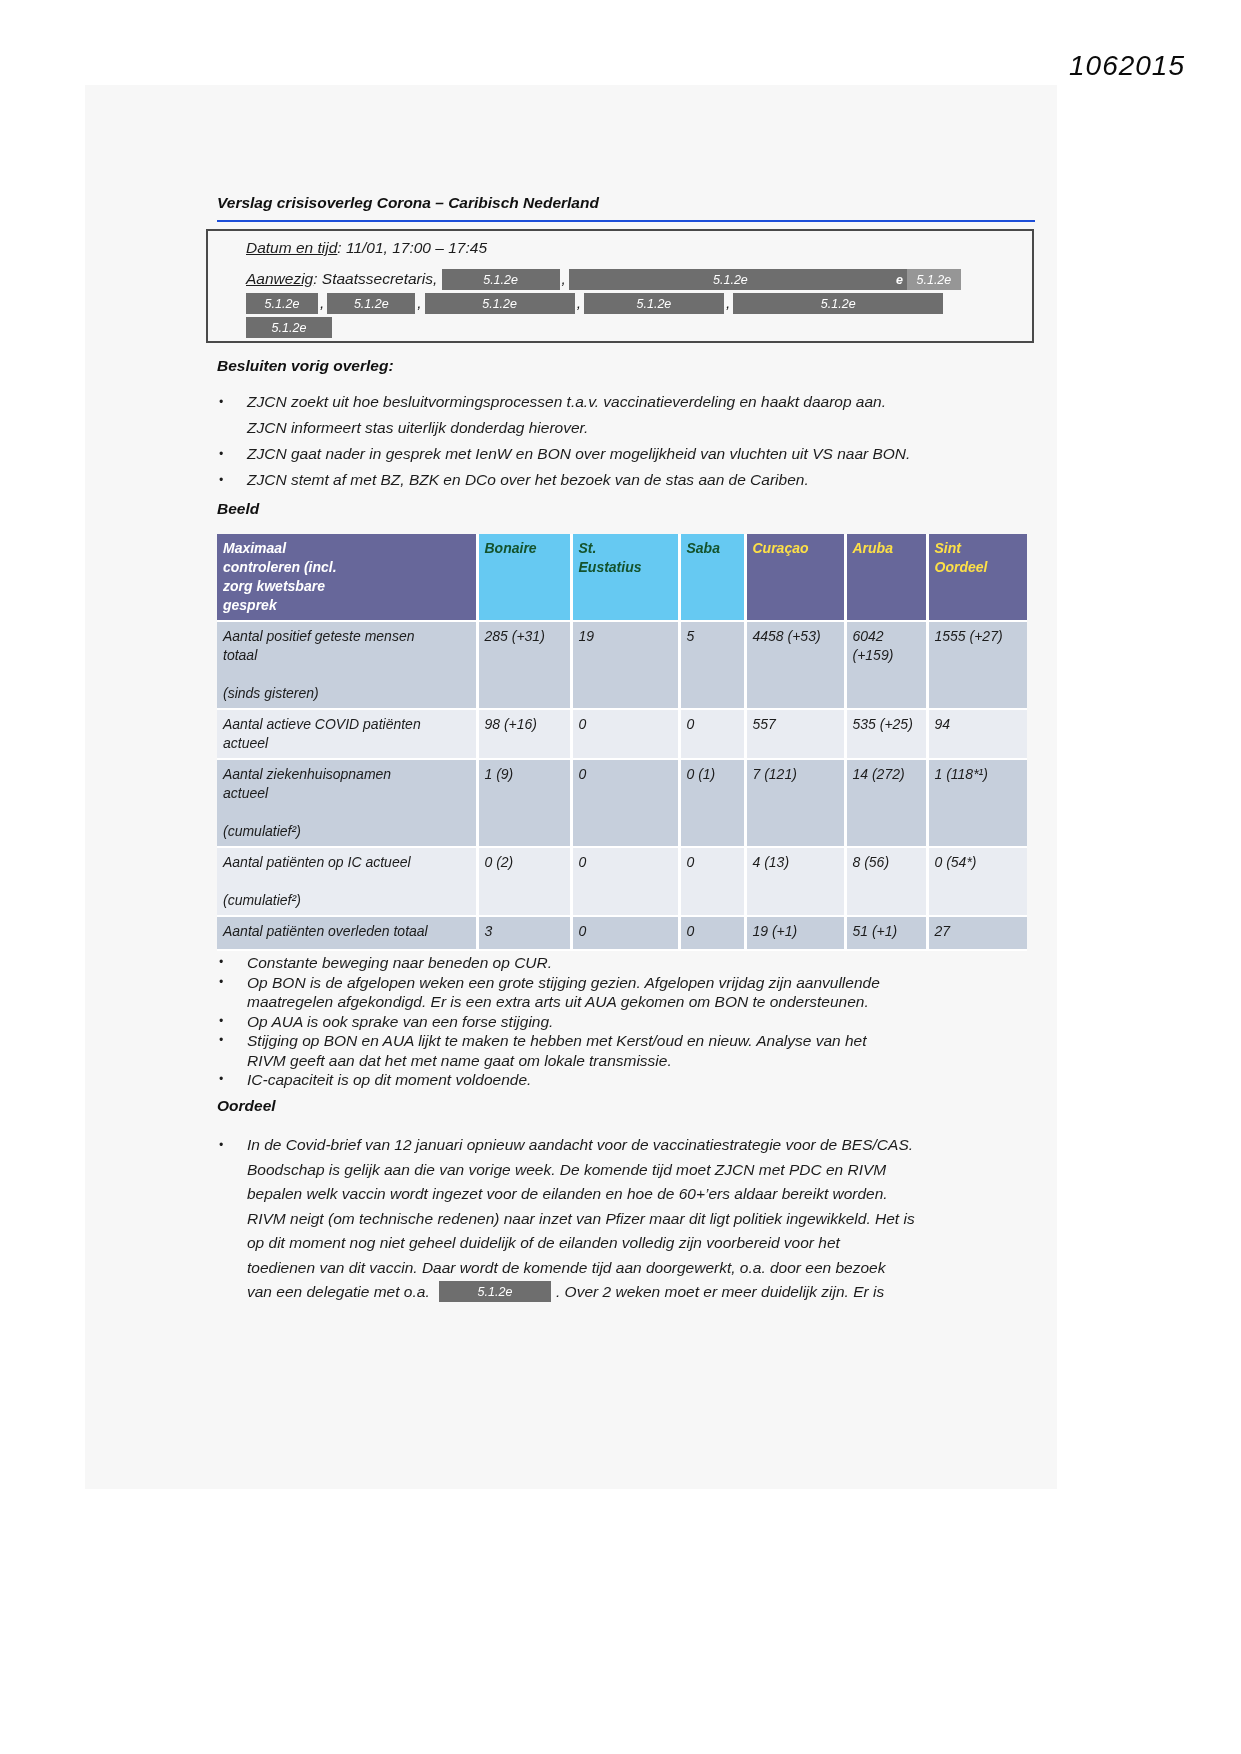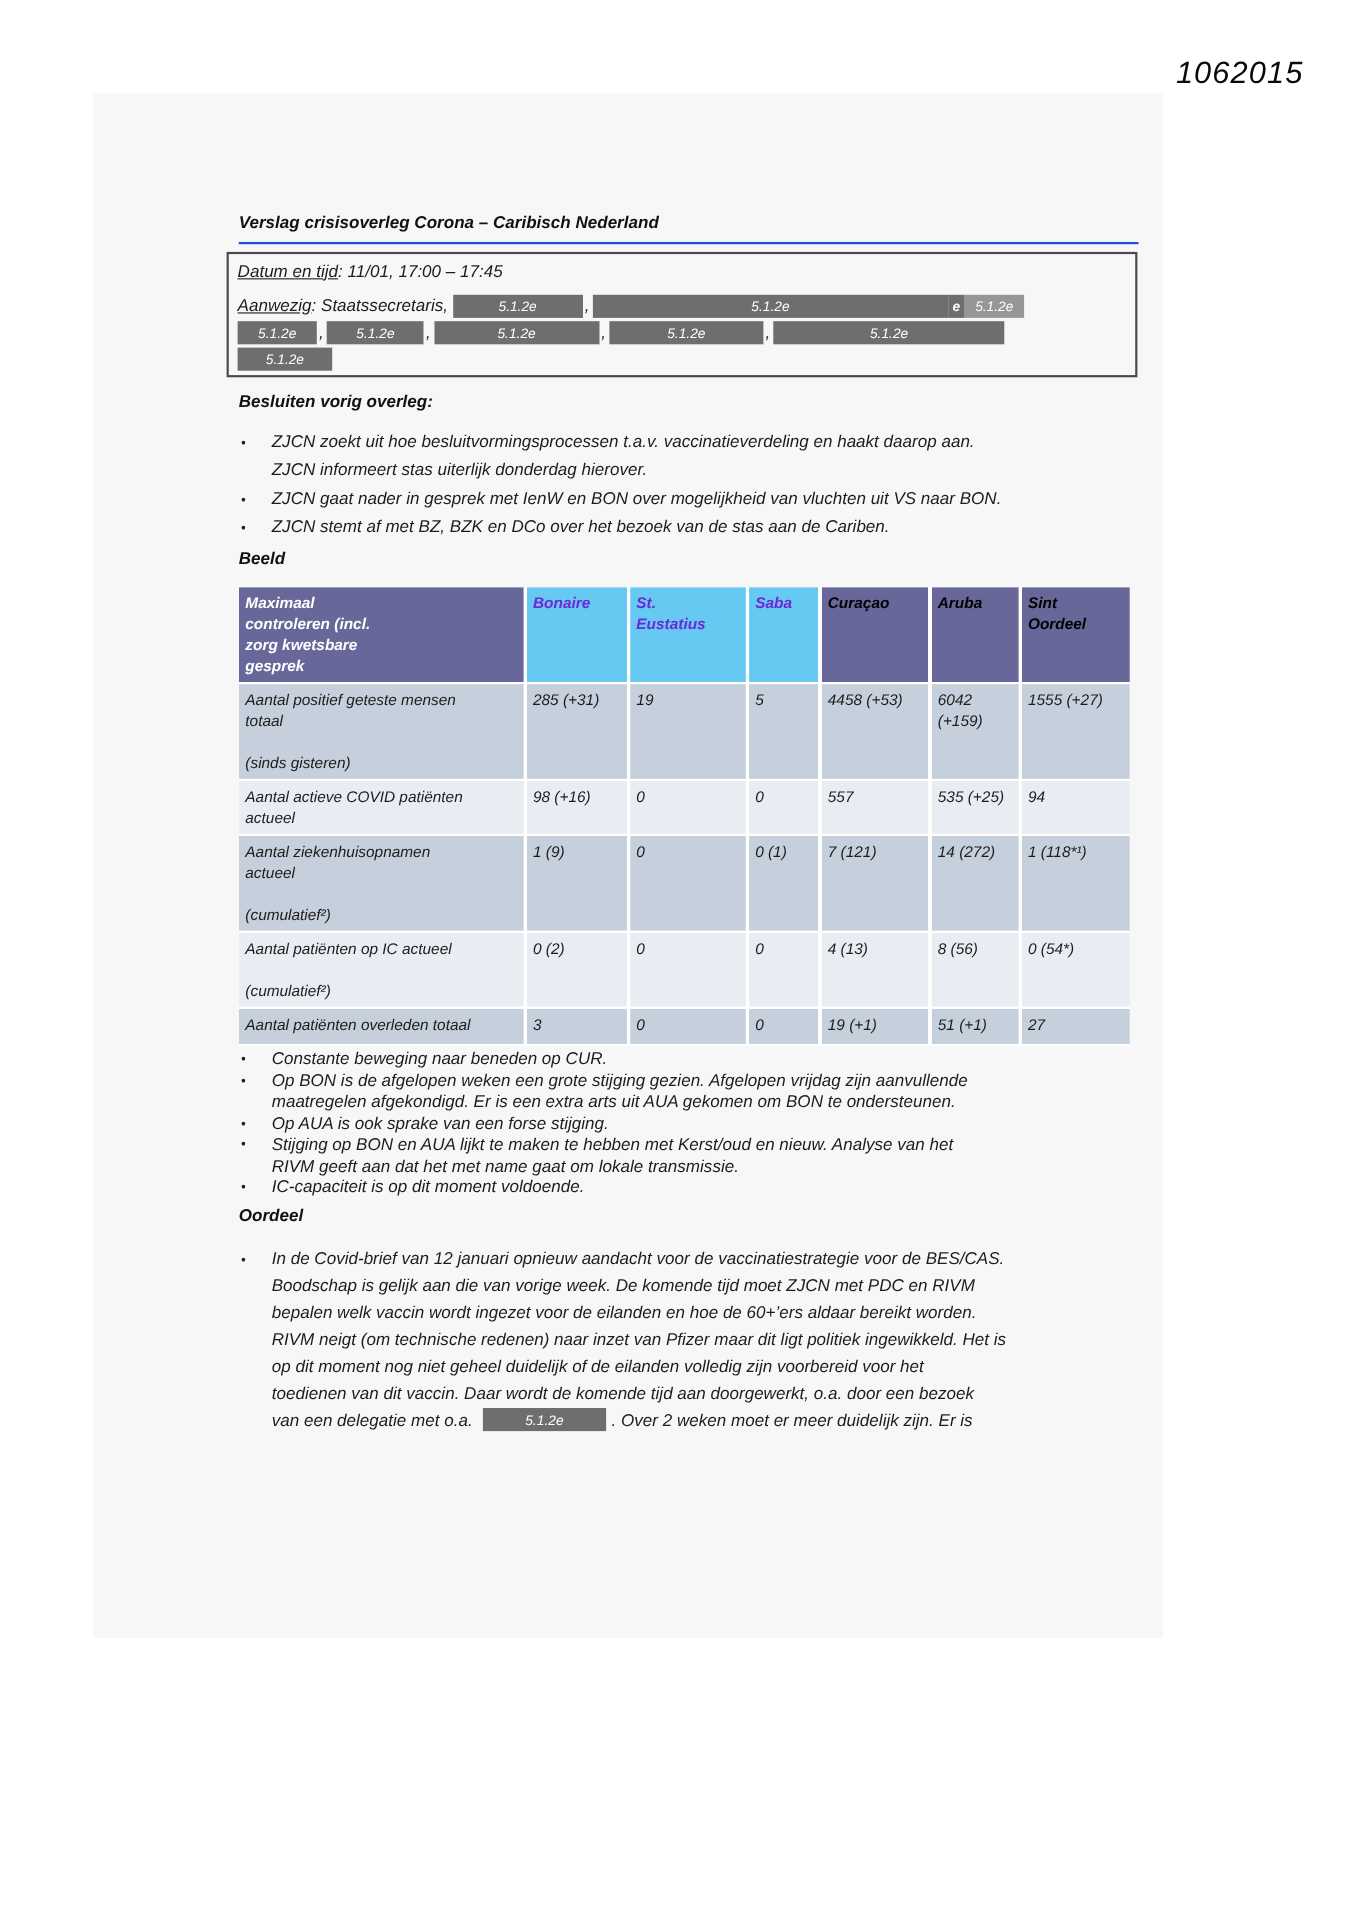--- a/index.html
+++ b/index.html
@@ -13,21 +13,21 @@
   .title{
     position:absolute;top:194px;left:217px;width:818px;
     font-size:15.5px;font-weight:bold;color:#111;
     border-bottom:2px solid #1d4ed8;padding-bottom:8px;white-space:nowrap;
   }
   .info-box{
     position:absolute;top:229px;left:206px;width:828px;height:114px;
     border:2px solid #4a4a4a;box-sizing:border-box;padding:6px 8px;background:transparent;
     font-size:15.5px;
   }
-  .info-box .line{height:22px;line-height:22px;white-space:nowrap;}
+  .info-box .line{height:22px;line-height:22px;white-space:nowrap;margin-left:30px;}
   .info-box .line1{margin-bottom:9px;}
   .info-box .rrow{margin-bottom:2px;}
   .u{text-decoration:underline;}
   .red{
     display:inline-flex;align-items:center;justify-content:center;
     background:#6e6e6e;color:#fff;font-size:12.5px;height:21px;
     vertical-align:middle;
   }
   .redlight{
     display:inline-flex;align-items:center;justify-content:center;
@@ -57,22 +57,22 @@
   #covid-table{
     position:absolute;top:534px;left:217px;width:810px;
     border-collapse:collapse;table-layout:fixed;font-size:14px;
   }
   #covid-table th,#covid-table td{
     border-right:3px solid #ffffff;border-bottom:2px solid #ffffff;
     vertical-align:top;text-align:left;padding:5px 6px;line-height:19px;
     overflow:hidden;
   }
   #covid-table th:last-child,#covid-table td:last-child{border-right:none;}
-  th.hpurple{background:#67679a;color:#000000;font-weight:bold;padding-top:10px;}
-  th.hblue{background:#66c9f2;color:#6d28d9;font-weight:bold;padding-top:10px;}
+  th.hpurple{background:#67679a;color:#fde047;font-weight:bold;padding-top:10px;}
+  th.hblue{background:#66c9f2;color:#14532d;font-weight:bold;padding-top:10px;}
   th.hcorner{background:#67679a;color:#fff;font-weight:bold;padding-top:8px;}
   tr.dark td{background:#c6cfdc;}
   tr.light td{background:#e9ecf2;}
   td.rlabel{padding-left:8px;}
 </style>
 </head>
 <body>
 
 <div class="page">
   <div class="scan-bg"></div>

